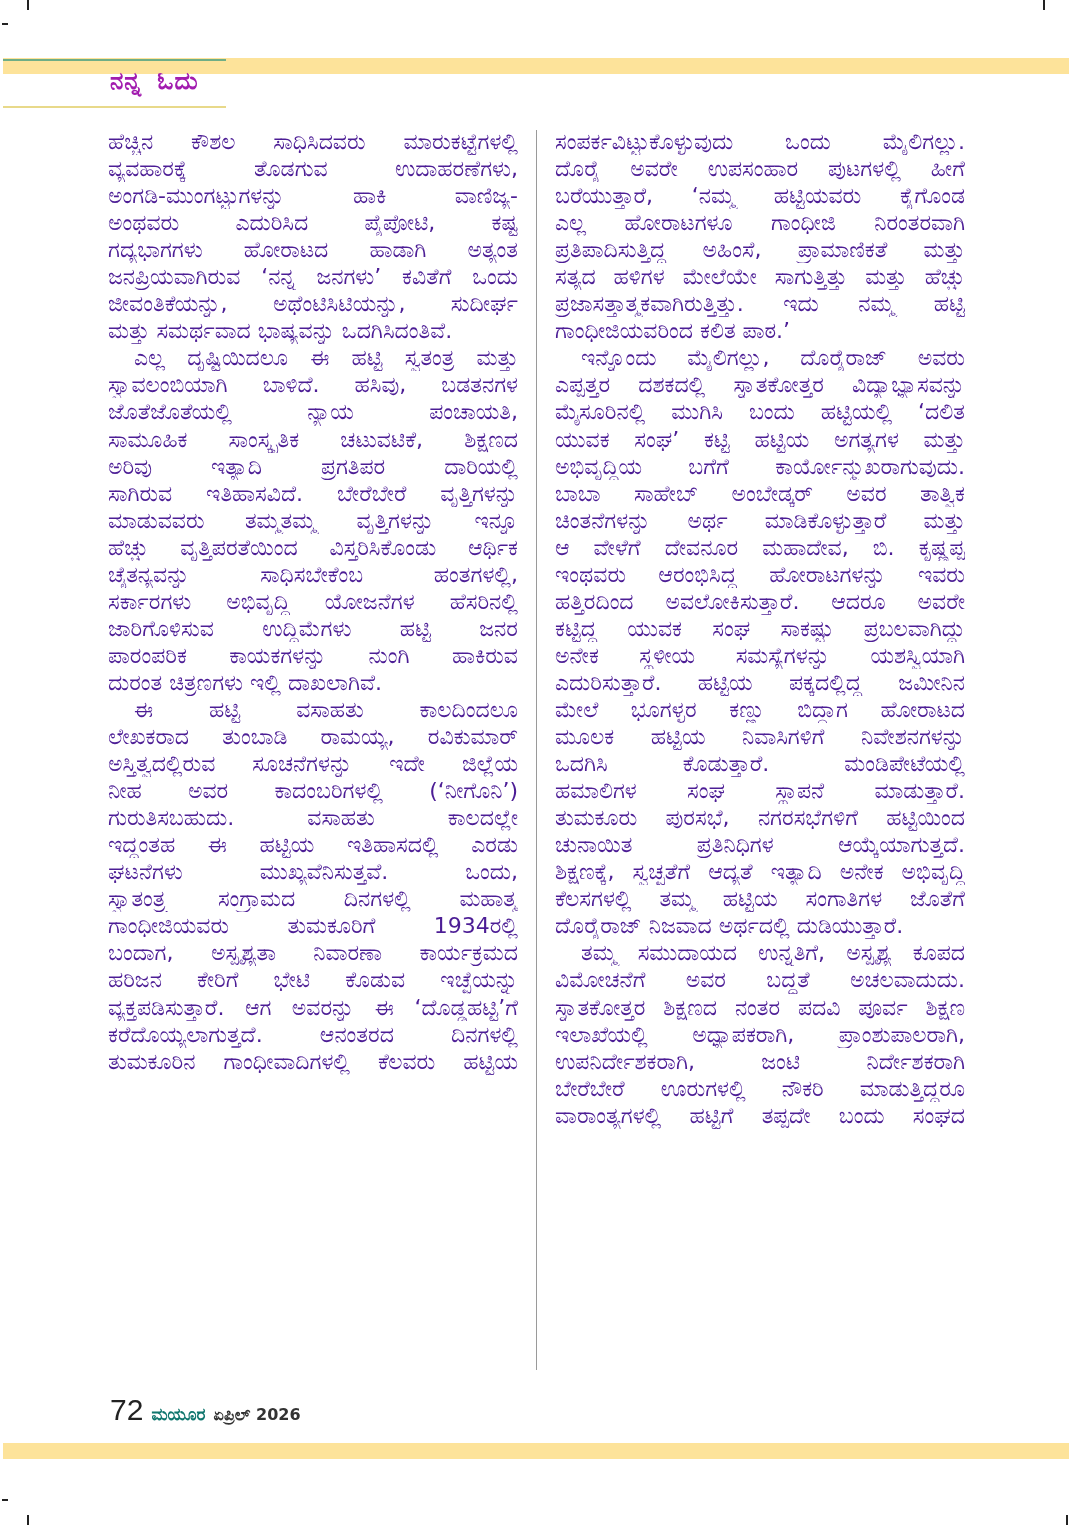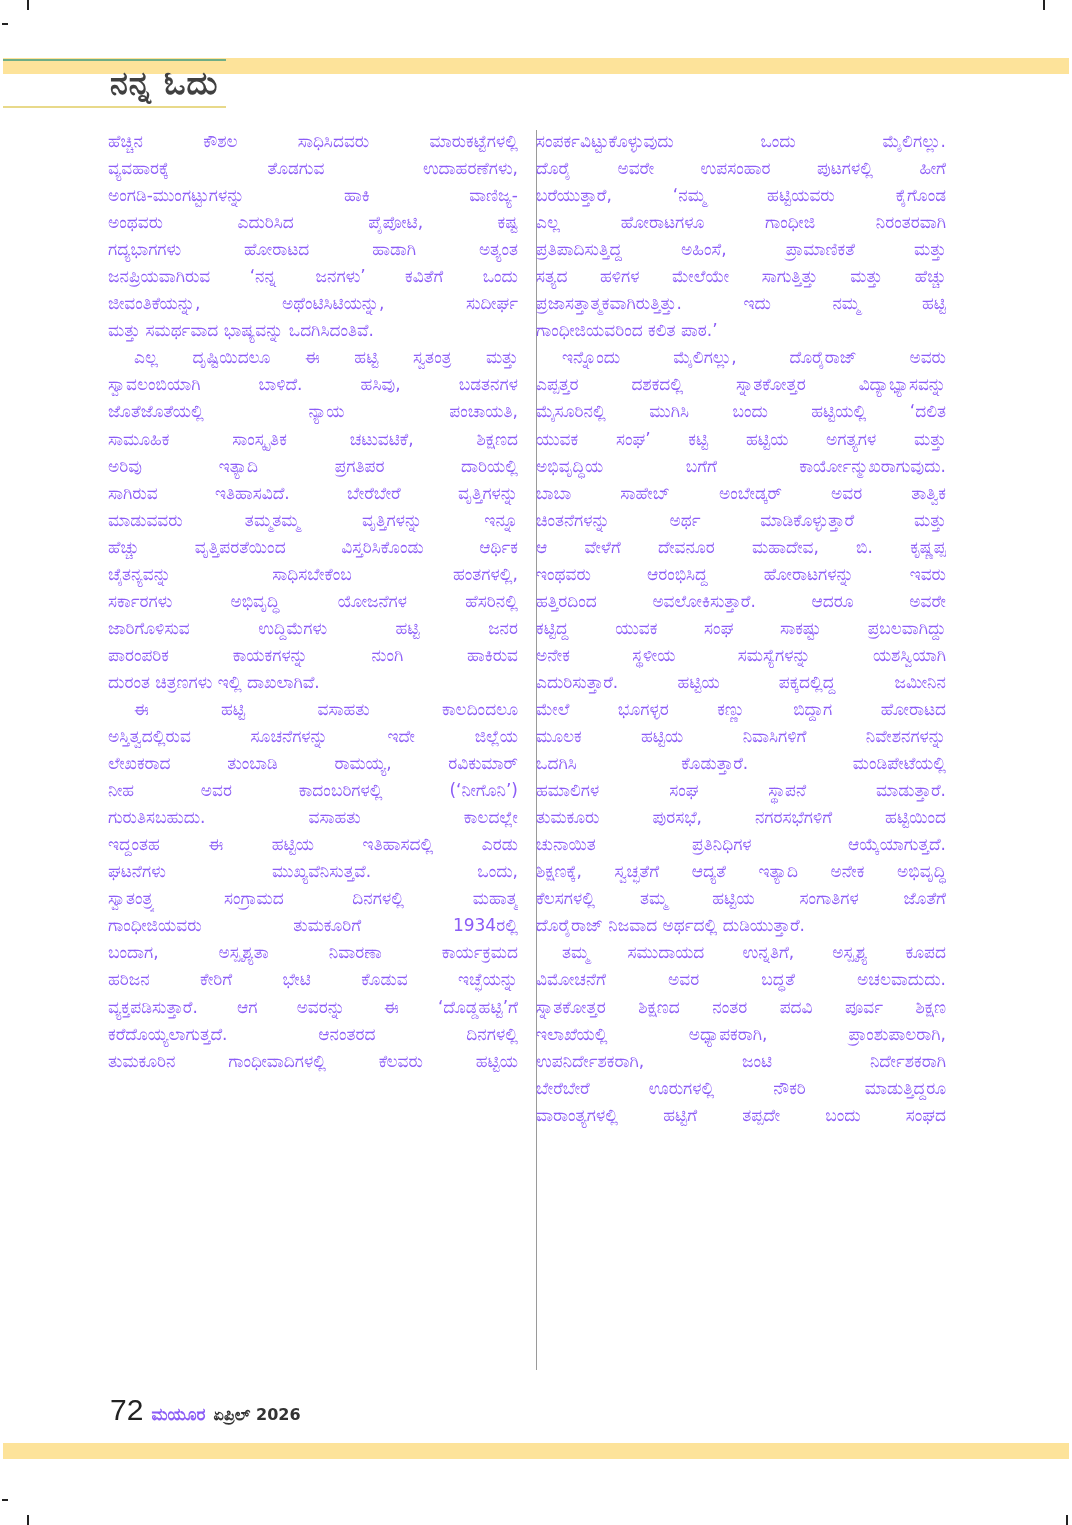--- a/index.html
+++ b/index.html
@@ -32,45 +32,46 @@
       left: 3px;
       top: 59px;
       width: 223px;
       height: 2px;
       background: #6fae86;
     }
     .section-title {
       position: absolute;
       left: 110px;
       top: 64px;
-      font-size: 32px;
+      font-size: 24px;
       font-weight: bold;
-      color: #404040;
+      color: #a21caf;
       letter-spacing: 1px;
       line-height: 38px;
+      font-family: Liberation Mono, monospace;
     }
     .title-underline {
       position: absolute;
       left: 3px;
       top: 106px;
       width: 223px;
       height: 2px;
       background: #e8d98a;
     }
     .column {
       position: absolute;
       top: 128px;
       width: 410px;
       font-family: "DejaVu Sans", sans-serif;
-      font-size: 17px;
+      font-size: 22px;
       line-height: 27.05px;
-      color: #8b5cf6;
+      color: #4c1d95;
     }
     .col-left { left: 108px; }
-    .col-right { left: 536px; }
+    .col-right { left: 555px; }
     .line {
       display: block;
       white-space: nowrap;
       text-align: justify;
       text-align-last: justify;
       overflow: hidden;
       height: 27.05px;
     }
     .line.last {
       text-align-last: left;
@@ -97,21 +98,21 @@
     }
     .page-number {
       font-family: "Liberation Sans", sans-serif;
       font-size: 30px;
       color: #222;
     }
     .magazine-name {
       font-family: "DejaVu Sans", sans-serif;
       font-size: 17px;
       font-weight: bold;
-      color: #8b5cf6;
+      color: #0f766e;
     }
     .issue-date {
       font-family: "DejaVu Sans", sans-serif;
       font-size: 16px;
       color: #333;
       font-weight: bold;
     }
     .bottom-band {
       position: absolute;
       left: 3px;
@@ -153,22 +154,22 @@
     <span class="line">ಅರಿವು ಇತ್ಯಾದಿ ಪ್ರಗತಿಪರ ದಾರಿಯಲ್ಲಿ</span>
     <span class="line">ಸಾಗಿರುವ ಇತಿಹಾಸವಿದೆ. ಬೇರೆಬೇರೆ ವೃತ್ತಿಗಳನ್ನು</span>
     <span class="line">ಮಾಡುವವರು ತಮ್ಮತಮ್ಮ ವೃತ್ತಿಗಳನ್ನು ಇನ್ನೂ</span>
     <span class="line">ಹೆಚ್ಚು ವೃತ್ತಿಪರತೆಯಿಂದ ವಿಸ್ತರಿಸಿಕೊಂಡು ಆರ್ಥಿಕ</span>
     <span class="line">ಚೈತನ್ಯವನ್ನು ಸಾಧಿಸಬೇಕೆಂಬ ಹಂತಗಳಲ್ಲಿ,</span>
     <span class="line">ಸರ್ಕಾರಗಳು ಅಭಿವೃದ್ಧಿ ಯೋಜನೆಗಳ ಹೆಸರಿನಲ್ಲಿ</span>
     <span class="line">ಜಾರಿಗೊಳಿಸುವ ಉದ್ದಿಮೆಗಳು ಹಟ್ಟಿ ಜನರ</span>
     <span class="line">ಪಾರಂಪರಿಕ ಕಾಯಕಗಳನ್ನು ನುಂಗಿ ಹಾಕಿರುವ</span>
     <span class="line last">ದುರಂತ ಚಿತ್ರಣಗಳು ಇಲ್ಲಿ ದಾಖಲಾಗಿವೆ.</span>
     <span class="line indent">ಈ ಹಟ್ಟಿ ವಸಾಹತು ಕಾಲದಿಂದಲೂ</span>
+    <span class="line">ಲೇಖಕರಾದ ತುಂಬಾಡಿ ರಾಮಯ್ಯ, ರವಿಕುಮಾರ್</span>
     <span class="line">ಅಸ್ತಿತ್ವದಲ್ಲಿರುವ ಸೂಚನೆಗಳನ್ನು ಇದೇ ಜಿಲ್ಲೆಯ</span>
-    <span class="line">ಲೇಖಕರಾದ ತುಂಬಾಡಿ ರಾಮಯ್ಯ, ರವಿಕುಮಾರ್</span>
     <span class="line">ನೀಹ ಅವರ ಕಾದಂಬರಿಗಳಲ್ಲಿ (‘ನೀಗೊನಿ’)</span>
     <span class="line">ಗುರುತಿಸಬಹುದು. ವಸಾಹತು ಕಾಲದಲ್ಲೇ</span>
     <span class="line">ಇದ್ದಂತಹ ಈ ಹಟ್ಟಿಯ ಇತಿಹಾಸದಲ್ಲಿ ಎರಡು</span>
     <span class="line">ಘಟನೆಗಳು ಮುಖ್ಯವೆನಿಸುತ್ತವೆ. ಒಂದು,</span>
     <span class="line">ಸ್ವಾತಂತ್ರ್ಯ ಸಂಗ್ರಾಮದ ದಿನಗಳಲ್ಲಿ ಮಹಾತ್ಮ</span>
     <span class="line">ಗಾಂಧೀಜಿಯವರು ತುಮಕೂರಿಗೆ 1934ರಲ್ಲಿ</span>
     <span class="line">ಬಂದಾಗ, ಅಸ್ಪೃಶ್ಯತಾ ನಿವಾರಣಾ ಕಾರ್ಯಕ್ರಮದ</span>
     <span class="line">ಹರಿಜನ ಕೇರಿಗೆ ಭೇಟಿ ಕೊಡುವ ಇಚ್ಛೆಯನ್ನು</span>
     <span class="line">ವ್ಯಕ್ತಪಡಿಸುತ್ತಾರೆ. ಆಗ ಅವರನ್ನು ಈ ‘ದೊಡ್ಡಹಟ್ಟಿ’ಗೆ</span>
     <span class="line">ಕರೆದೊಯ್ಯಲಾಗುತ್ತದೆ. ಆನಂತರದ ದಿನಗಳಲ್ಲಿ</span>

